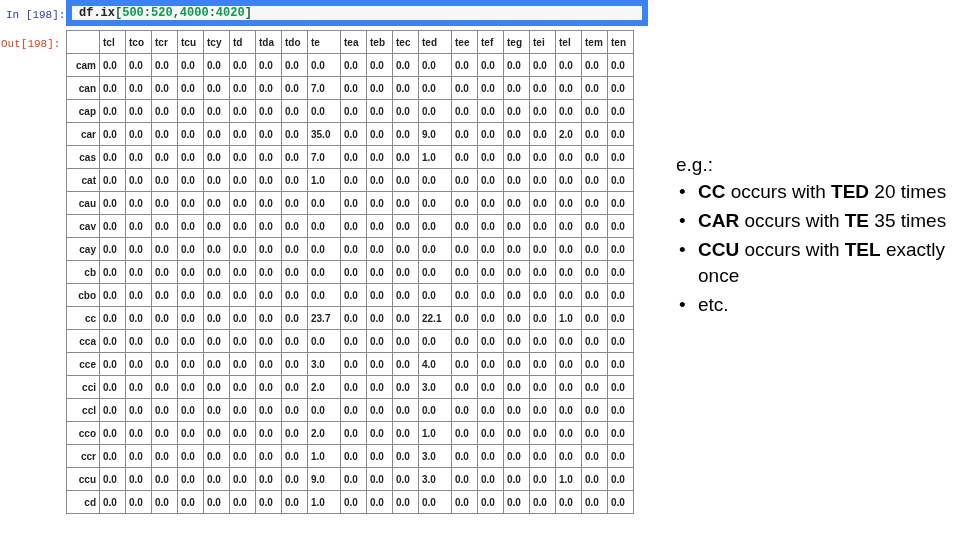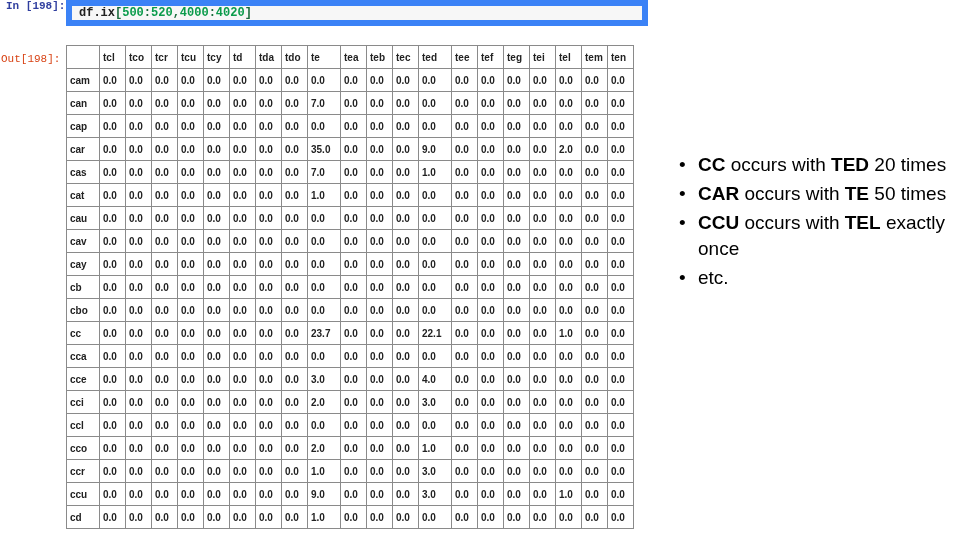--- a/index.html
+++ b/index.html
@@ -34,21 +34,21 @@
     flex: 0 0 66px;
     box-sizing: border-box;
     padding-right: 5px;
     text-align: left;
     font-family: "Liberation Mono", monospace;
     font-size: 11px;
     line-height: 13px;
     letter-spacing: 0px;
     white-space: pre;
   }
-  .prompt.in  { color: #303f9f; padding-left: 6px; font-weight: bold; }
+  .prompt.in  { color: #303f9f; padding-top: 9px; padding-left: 6px; }
   .prompt.out { color: #d84315; padding-top: 8px; padding-left: 1px; }
 
   
   #input-box {
     flex: 1 1 auto;
     background: #f7f7f7;
     border: 6px solid #3b82f6;
     box-sizing: border-box;
     height: 26px;
     display: flex;
@@ -60,21 +60,21 @@
     font-size: 12px;
     font-weight: bold;
     line-height: 14px;
     color: #202020;
     white-space: pre;
   }
   #code-line .num { color: #0a9b4b; }
   #code-line .punc { color: #1a6b3c; }
 
   
-  #out-row { margin-top: 19px; }
+  #out-row { margin-top: 4px; }
 
   #df-wrap {
     flex: 1 1 auto;
     overflow: hidden;
   }
 
   table.df {
     border-collapse: collapse;
     border-spacing: 0;
     font-family: "Liberation Sans", sans-serif;
@@ -94,21 +94,21 @@
     background: #ffffff;
   }
   table.df thead th {
     text-align: left;
     vertical-align: middle;
   }
   table.df thead th.corner {
     width: 33px;
   }
   table.df tbody th.idx {
-    text-align: left;
+    text-align: right;
     vertical-align: middle;
     width: 21px;
   }
   table.df tbody td {
     text-align: left;
     vertical-align: middle;
   }
 
   
   #notes {
@@ -671,19 +671,20 @@
               <td>0.0</td>
             </tr>
           </tbody>
       </table>
     </div>
   </div>
 
 </div>
 
 <div id="notes">
+  <p id="notes-eg">e.g.:</p>
   <ul id="notes-list">
       <li><span class="bullet">•</span><b>CC</b><span> occurs with </span><b>TED</b><span> 20 times</span></li>
-      <li><span class="bullet">•</span><b>CAR</b><span> occurs with </span><b>TE</b><span> 50 times</span></li>
+      <li><span class="bullet">•</span><b>CAR</b><span> occurs with </span><b>TE</b><span> 35 times</span></li>
       <li><span class="bullet">•</span><b>CCU</b><span> occurs with </span><b>TEL</b><span> exactly once</span></li>
       <li><span class="bullet">•</span><span>etc.</span></li>
     </ul>
 </div>
 
 </body></html>

